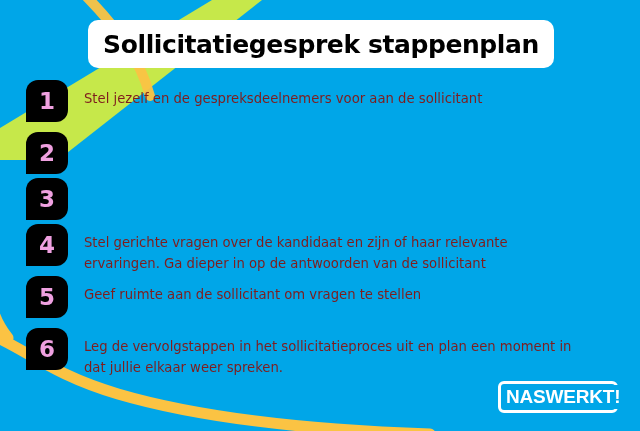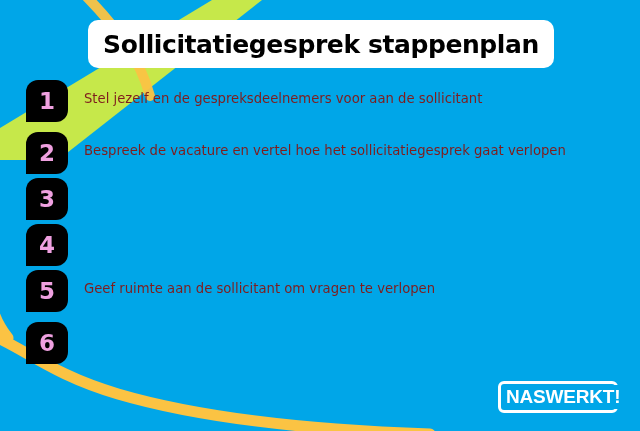--- a/index.html
+++ b/index.html
@@ -162,38 +162,39 @@
 
   <div id="steps">
 
     <div class="step-row r1">
       <div class="badge">1</div>
       <div class="step-text">Stel jezelf en de gespreksdeelnemers voor aan de sollicitant</div>
     </div>
 
     <div class="step-row r2">
       <div class="badge">2</div>
-      <div class="step-text">Bespreek de vacature en vertel hoe het sollicitatiegesprek gaat verlopen</div>
     </div>
 
     <div class="step-row r3">
       <div class="badge">3</div>
     </div>
 
     <div class="step-row r4">
       <div class="badge">4</div>
+      <div class="step-text">Stel gerichte vragen over de kandidaat en zijn of haar relevante ervaringen. Ga dieper in op de antwoorden van de sollicitant</div>
     </div>
 
     <div class="step-row r5">
       <div class="badge">5</div>
-      <div class="step-text">Geef ruimte aan de sollicitant om vragen te verlopen</div>
+      <div class="step-text">Geef ruimte aan de sollicitant om vragen te stellen</div>
     </div>
 
     <div class="step-row r6">
       <div class="badge">6</div>
+      <div class="step-text">Leg de vervolgstappen in het sollicitatieproces uit en plan een moment in dat jullie elkaar weer spreken.</div>
     </div>
 
   </div>
 
   <div id="logo">
     <div id="logo-box"></div>
     <div id="logo-gap"></div>
     <div id="logo-text">NASWERKT!</div>
   </div>
 

